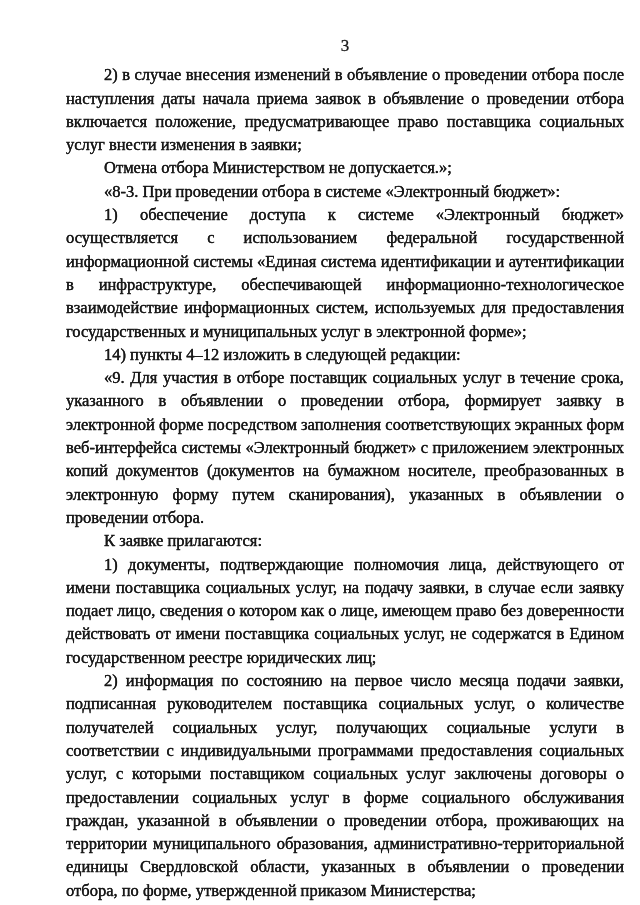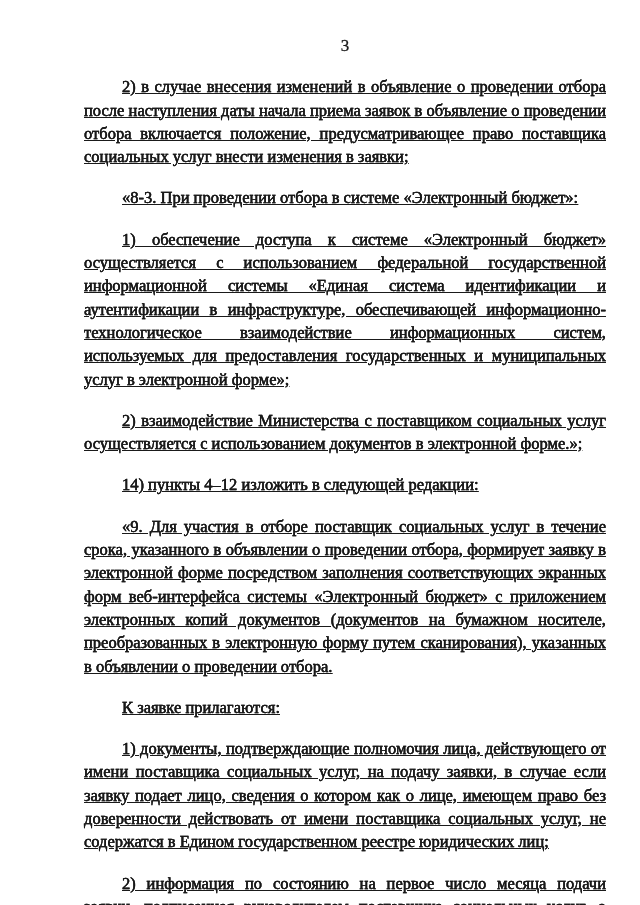--- a/index.html
+++ b/index.html
@@ -22,40 +22,39 @@
     padding: 34px 16px 0 66px;
   }
   .page-number {
     text-align: center;
     font-size: 17px;
     line-height: 23.3px;
     margin: 0 0 6px 0;
     -webkit-text-stroke: 0.3px #1a1a1a;
   }
   .content p {
-    margin: 18px;
+    margin: 0;
     font-size: 16.5px;
     line-height: 23.3px;
     text-align: justify;
     text-indent: 38px;
     -webkit-text-stroke: 0.3px #1a1a1a;
     text-shadow: 0 0 0.3px #1a1a1a;
-    text-decoration: underline;
   }
 </style>
 </head>
 <body>
 
 <div class="page">
   <div class="page-number">3</div>
 
   <div class="content">
     <p>2) в случае внесения изменений в объявление о проведении отбора после наступления даты начала приема заявок в объявление о проведении отбора включается положение, предусматривающее право поставщика социальных услуг внести изменения в заявки;</p>
+    <p>Отмена отбора Министерством не допускается.»;</p>
     <p>«8-3. При проведении отбора в системе «Электронный бюджет»:</p>
     <p>1) обеспечение доступа к системе «Электронный бюджет» осуществляется с использованием федеральной государственной информационной системы «Единая система идентификации и аутентификации в инфраструктуре, обеспечивающей информационно-технологическое взаимодействие информационных систем, используемых для предоставления государственных и муниципальных услуг в электронной форме»;</p>
-    <p>2) взаимодействие Министерства с поставщиком социальных услуг осуществляется с использованием документов в электронной форме.»;</p>
     <p>14) пункты 4–12 изложить в следующей редакции:</p>
     <p>«9. Для участия в отборе поставщик социальных услуг в течение срока, указанного в объявлении о проведении отбора, формирует заявку в электронной форме посредством заполнения соответствующих экранных форм веб-интерфейса системы «Электронный бюджет» с приложением электронных копий документов (документов на бумажном носителе, преобразованных в электронную форму путем сканирования), указанных в объявлении о проведении отбора.</p>
     <p>К заявке прилагаются:</p>
     <p>1) документы, подтверждающие полномочия лица, действующего от имени поставщика социальных услуг, на подачу заявки, в случае если заявку подает лицо, сведения о котором как о лице, имеющем право без доверенности действовать от имени поставщика социальных услуг, не содержатся в Едином государственном реестре юридических лиц;</p>
     <p>2) информация по состоянию на первое число месяца подачи заявки, подписанная руководителем поставщика социальных услуг, о количестве получателей социальных услуг, получающих социальные услуги в соответствии с индивидуальными программами предоставления социальных услуг, с которыми поставщиком социальных услуг заключены договоры о предоставлении социальных услуг в форме социального обслуживания граждан, указанной в объявлении о проведении отбора, проживающих на территории муниципального образования, административно-территориальной единицы Свердловской области, указанных в объявлении о проведении отбора, по форме, утвержденной приказом Министерства;</p>
   </div>
 </div>
 
 </body></html>

